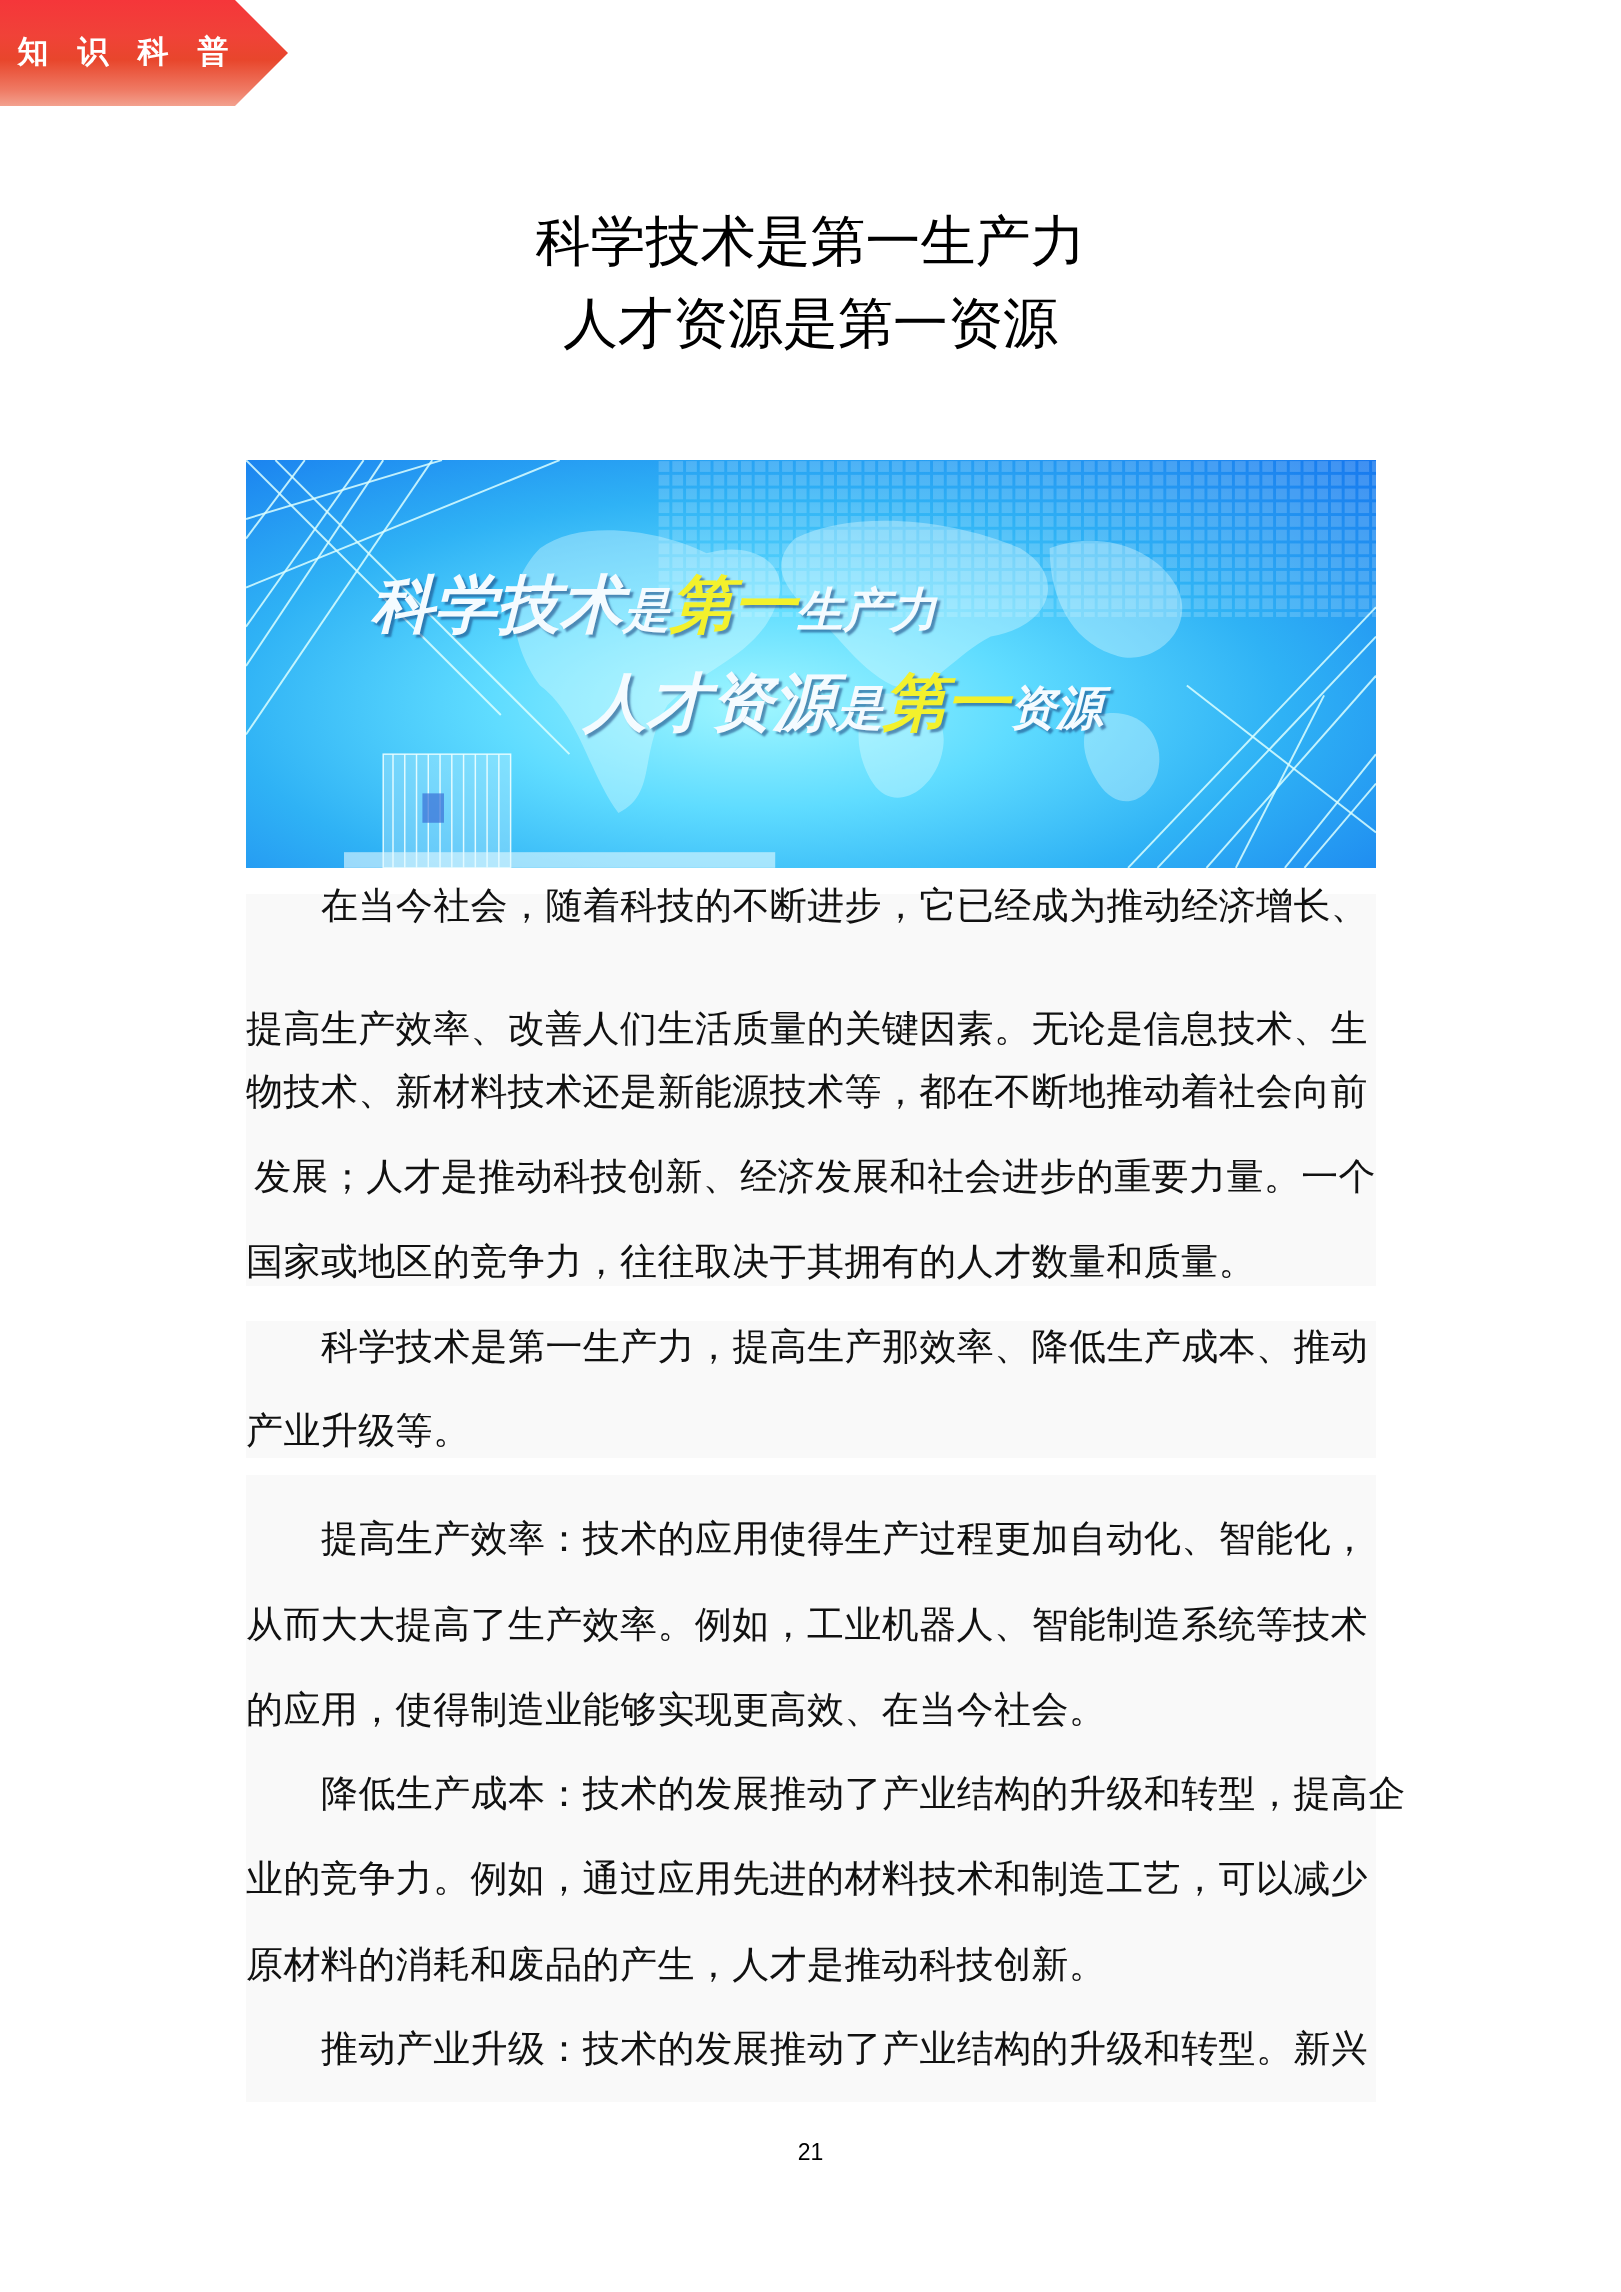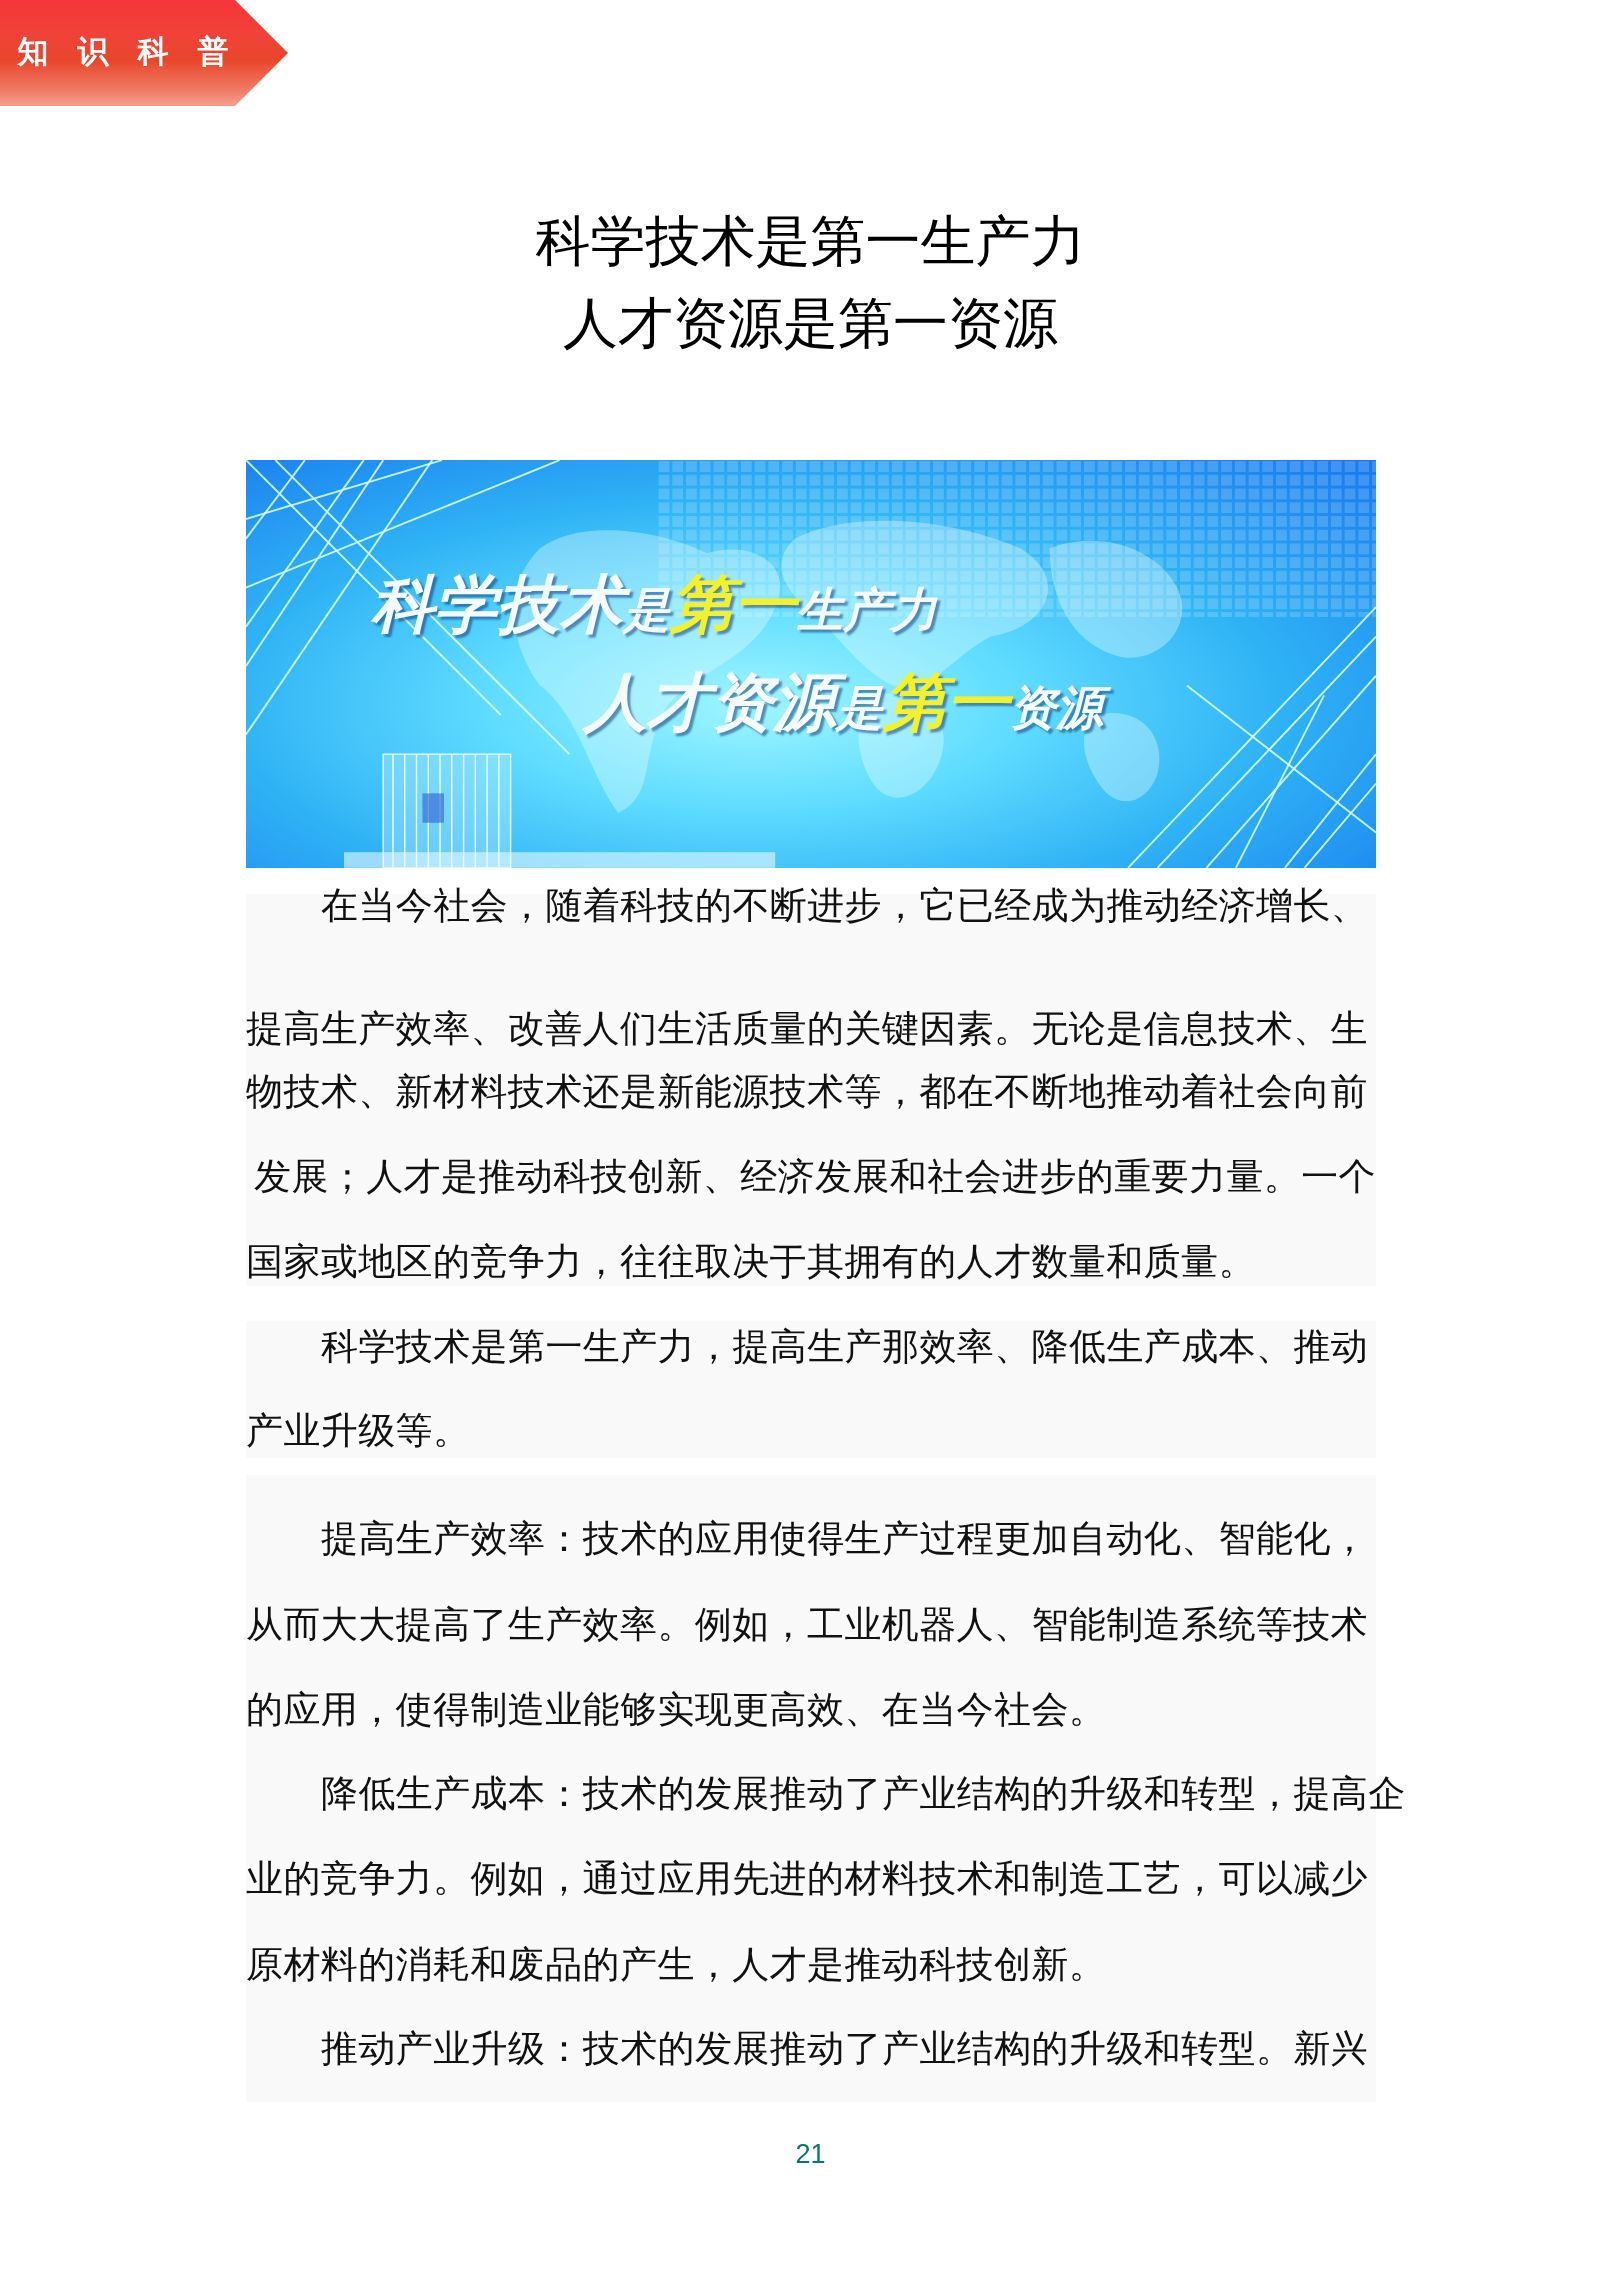--- a/index.html
+++ b/index.html
@@ -12,21 +12,21 @@
   .banner{position:absolute;left:246px;top:460px;width:1130px;height:408px;overflow:hidden;
     background:radial-gradient(ellipse at 45% 60%,#9ff6ff 0%,#5fdcff 30%,#2fb2f5 60%,#1677ee 100%);}
   .banner svg{position:absolute;left:0;top:0;}
   .b-line{position:absolute;font-family:"DejaVu Sans","Liberation Sans",sans-serif;font-weight:bold;font-style:italic;color:#f4fbff;text-shadow:2.9px 2.9px 2px rgba(20,60,120,.55);white-space:nowrap;}
   .b-line .hl{color:#f3f12c;}
   .b-line .big{font-size:63px;}
   .b-line .sm{font-size:47px;}
   .para-bg{position:absolute;left:246px;width:1130px;background:#f9f9f9;}
   .line{position:absolute;left:246px;width:1130px;font-size:37px;line-height:43px;height:43px;white-space:nowrap;letter-spacing:0.4px;color:#111;}
   .indent{padding-left:75px;box-sizing:border-box;}
-  .pageno{position:absolute;left:0;width:1621px;top:2139px;text-align:center;font-family:"Liberation Sans","DejaVu Sans",sans-serif;font-size:27px;color:#0f766e;}
+  .pageno{position:absolute;left:0;width:1621px;top:2139px;text-align:center;font-family:"Liberation Sans","DejaVu Sans",sans-serif;font-size:23px;color:#000000;}
 </style>
 </head>
 <body>
 
 <div class="tag">
   <span class="tag-text">知识科普</span>
 </div>
 
 <div class="title" style="top:214px;">科学技术是第一生产力</div>
 <div class="title" style="top:296px;">人才资源是第一资源</div>

